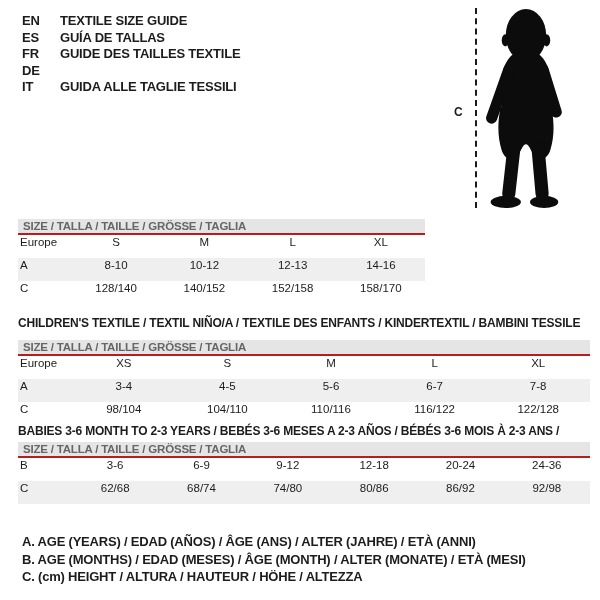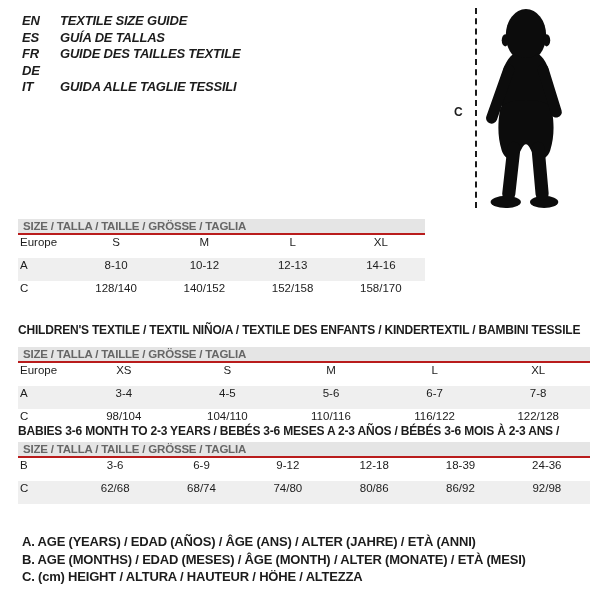--- a/index.html
+++ b/index.html
@@ -4,21 +4,21 @@
 <style>
   html,body { margin:0; padding:0; }
   body {
     width:600px; height:600px; position:relative; overflow:hidden;
     background:#ffffff; color:#1c1c1c;
     font-family:"Liberation Sans", sans-serif;
     -webkit-font-smoothing:antialiased;
   }
 
   
-  .header-block { position:absolute; top:13px; left:22px;font-style:italic; }
+  .header-block { position:absolute; top:13px; left:22px; }
   .header-row { display:flex; font-weight:bold; font-size:13px; line-height:16.5px; letter-spacing:-0.2px; }
   .lang-code { width:38px; }
 
   
   .measure-line {
     position:absolute; left:475px; top:8px; height:200px; width:0;
     border-left:2px dashed #1a1a1a;
   }
   .measure-label {
     position:absolute; left:454px; top:105px;
@@ -34,21 +34,21 @@
     font-weight:bold; font-size:11.5px; letter-spacing:-0.2px;
     height:14px; line-height:14px; padding-left:5px;
     border-bottom:2px solid #b91c1c;
   }
   .t-row { display:flex; height:23px; line-height:15.5px; font-size:11.5px; }
   .t-body .t-row:nth-child(even) { background:#efefef; }
   .t-cell { flex:1; text-align:center; }
   .t-cell.label { flex:0 0 52px; text-align:left; padding-left:2px; }
 
   #table-junior   { top:219px; width:407px; }
-  #table-children { top:323px; width:572px; }
+  #table-children { top:316px; width:572px; }
   #table-babies   { top:424px; width:572px; }
   #table-babies .t-title { margin-bottom:4px; }
 
   
   .notes-block { position:absolute; top:533px; left:22px; }
   .note-line { font-weight:bold; font-size:13px; line-height:17.5px; letter-spacing:-0.2px; }
 </style>
 </head>
 <body>
 
@@ -159,21 +159,21 @@
     <div>BABIES 3-6 MONTH TO 2-3 YEARS / BEBÉS 3-6 MESES A 2-3 AÑOS / BÉBÉS 3-6 MOIS À 2-3 ANS /</div>
   </div>
   <div class="size-bar">SIZE / TALLA / TAILLE / GRÖSSE / TAGLIA</div>
   <div class="t-body">
     <div class="t-row">
       <span class="t-cell label">B</span>
       <span class="t-cell">3-6</span>
       <span class="t-cell">6-9</span>
       <span class="t-cell">9-12</span>
       <span class="t-cell">12-18</span>
-      <span class="t-cell">18-39</span>
+      <span class="t-cell">20-24</span>
       <span class="t-cell">24-36</span>
     </div>
     <div class="t-row">
       <span class="t-cell label">C</span>
       <span class="t-cell">62/68</span>
       <span class="t-cell">68/74</span>
       <span class="t-cell">74/80</span>
       <span class="t-cell">80/86</span>
       <span class="t-cell">86/92</span>
       <span class="t-cell">92/98</span>

